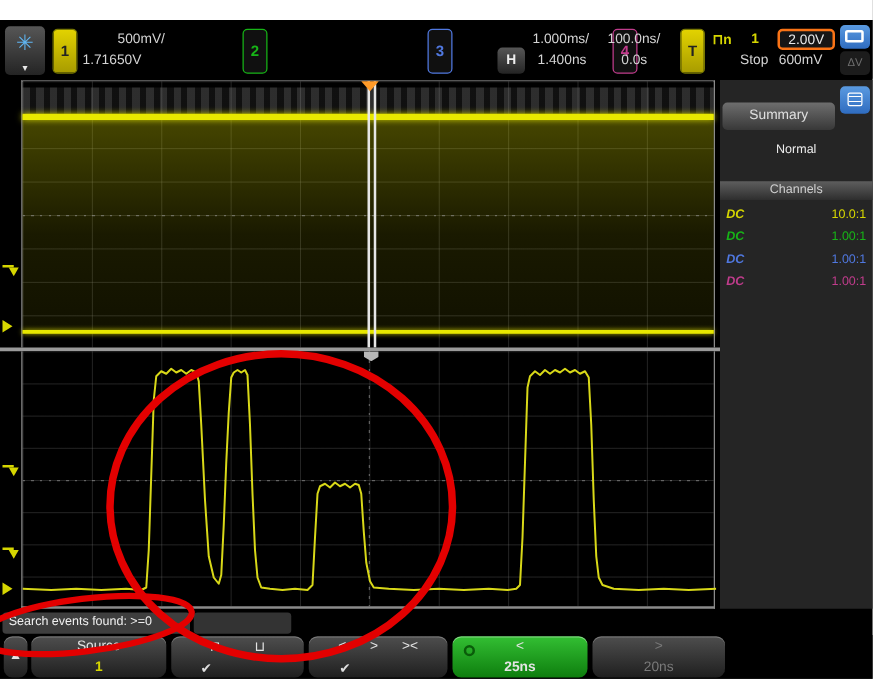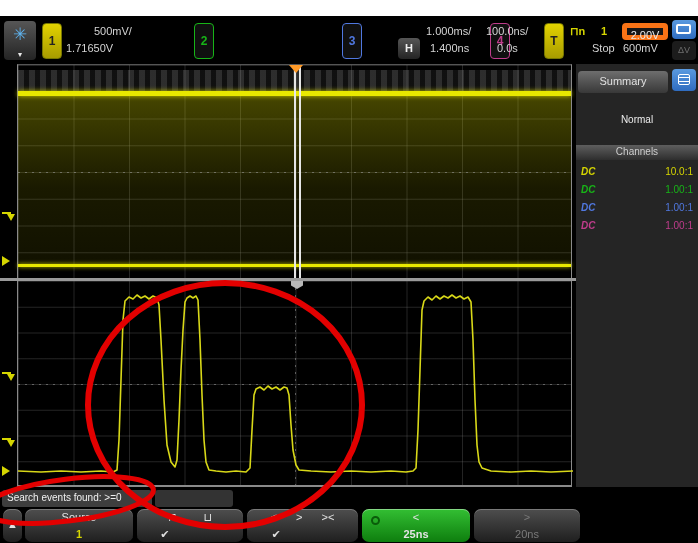--- a/index.html
+++ b/index.html
@@ -24,21 +24,21 @@
            font-size:12px; font-weight:bold; text-align:center; line-height:34px; }
   .chbtn.on  { background:linear-gradient(#e2d200,#a89c00); color:#222; border:1px solid #777700; }
   .chbtn.off { background:#101010; }
   .htext { position:absolute; color:#d4d4d4; font-size:11px; white-space:nowrap; }
   .ytext { color:#d6d600 !important; }
   #hbtn-h { left:398px; top:22px; width:22px; height:21px; color:#eee; font-size:11px; font-weight:bold;
             text-align:center; line-height:20px; }
   #tbtn { left:544px; top:7px; width:20px; height:36px; background:linear-gradient(#e2d200,#a89c00);
           color:#222; font-size:12px; font-weight:bold; text-align:center; line-height:34px; border:1px solid #777700; }
   #lvlbox { position:absolute; left:622px; top:7px; width:46px; height:17px; background:#161616;
-            border:5px solid #f97316; border-radius:4px; color:#e8e8e8; font-size:11px;
+            border:2px solid #f97316; border-radius:4px; color:#e8e8e8; font-size:11px;
             text-align:center; line-height:15px; }
   #zoombox-btn { left:672px; top:4px; width:24px; height:19px; background:linear-gradient(#5a9ae0,#2f6cc0); }
   #zoombox-btn .rect { position:absolute; left:4px; top:4px; width:15px; height:10px;
                        border:2px solid #fff; border-radius:2px; }
   #cursors-btn { left:672px; top:25px; width:24px; height:19px; background:#1c1c1c;
                  color:#6f6f6f; font-size:9px; text-align:center; line-height:18px; }
 
   
   .pane { position:absolute; left:17px; width:555px; background:#000;
           border-left:1px solid #8a8a8a; border-right:1px solid #8a8a8a; }
@@ -78,21 +78,21 @@
   .flag::before { content:""; position:absolute; left:0; top:0; width:9px; height:2px; background:#d6d600; }
   .flag::after { content:""; position:absolute; left:5px; top:2px; width:0; height:0;
     border-left:4px solid transparent; border-right:4px solid transparent; border-top:7px solid #d6d600; }
   .gnd { position:absolute; left:2px; width:0; height:0;
     border-top:5px solid transparent; border-bottom:5px solid transparent; border-left:8px solid #d6d600; }
 
   #wave-svg { position:absolute; left:0; top:0; }
 
   
   #sidepanel { position:absolute; left:576px; top:48px; width:122px; height:423px; background:#252525; }
-  #sum-tab { position:absolute; left:2px; top:7px; width:90px; height:22px; border-radius:4px;
+  #sum-tab { position:absolute; left:2px; top:18px; width:90px; height:22px; border-radius:4px;
     background:linear-gradient(#6e6e6e,#383838); color:#e0e0e0; font-size:11px; text-align:center; line-height:21px; }
   #sum-menu-btn { position:absolute; left:96px; top:5px; width:24px; height:22px; border-radius:4px;
     background:linear-gradient(#5a9ae0,#2f6cc0); }
   #sum-menu-btn .lines { position:absolute; left:6px; top:5px; width:12px; height:11px;
     border:1px solid #fff; border-radius:2px;
     background:repeating-linear-gradient(to bottom, transparent 0 2px, #fff 2px 3px, transparent 3px 4px); }
   .sechdr { position:absolute; left:0; width:122px; height:15px;
     background:linear-gradient(#5e5e5e,#2e2e2e); color:#cfcfcf; font-size:10px; text-align:center; line-height:14px; }
   .secval { position:absolute; left:0; width:122px; height:14px; color:#ececec; font-size:10px;
             text-align:center; line-height:14px; }

